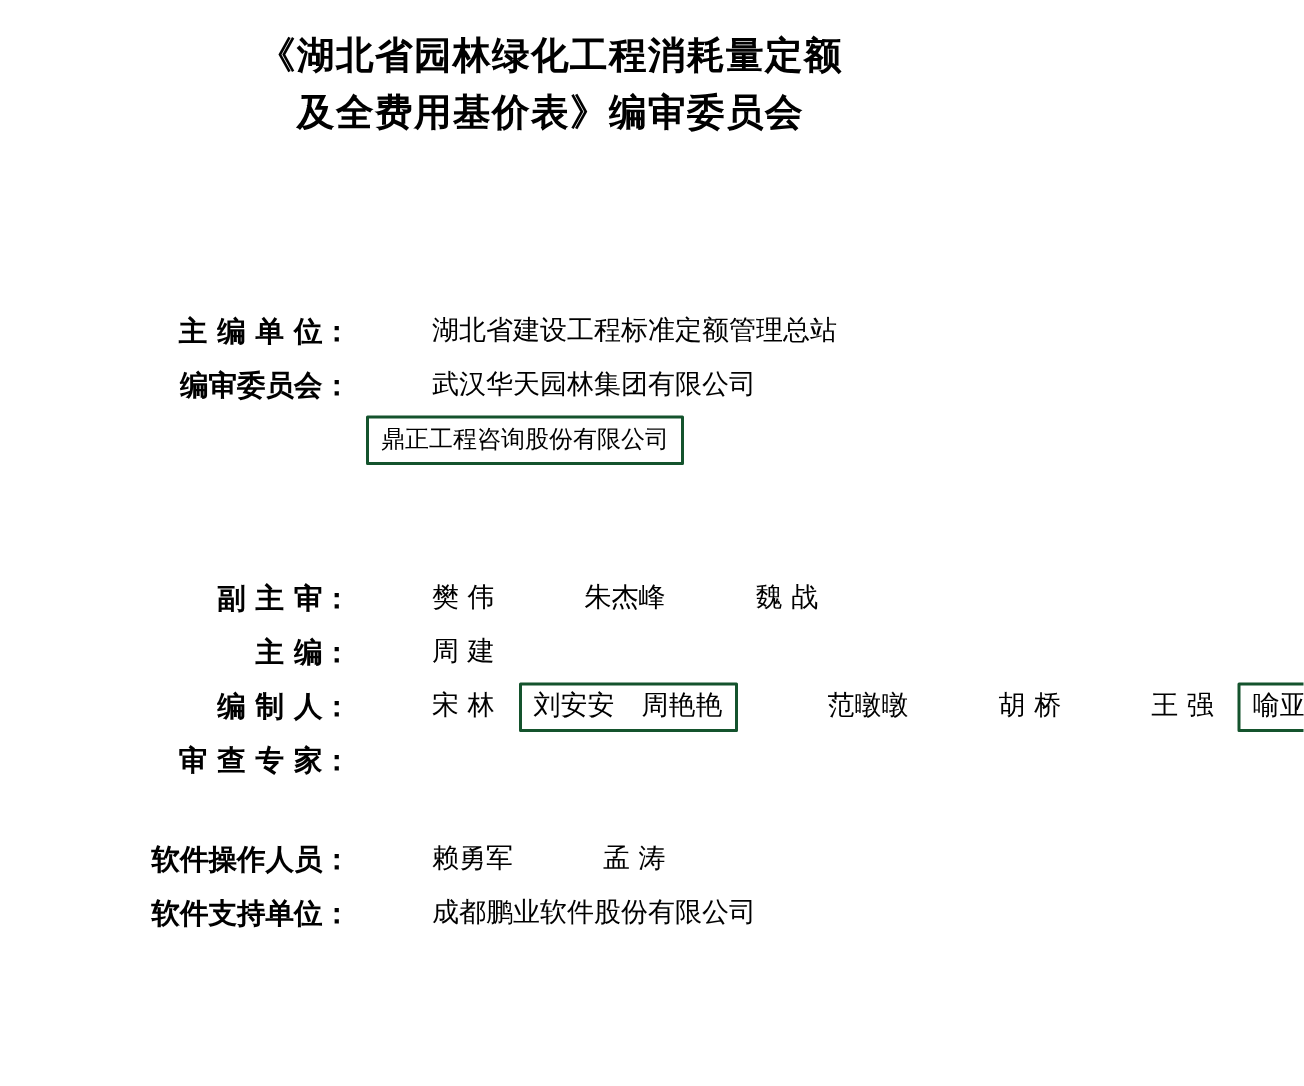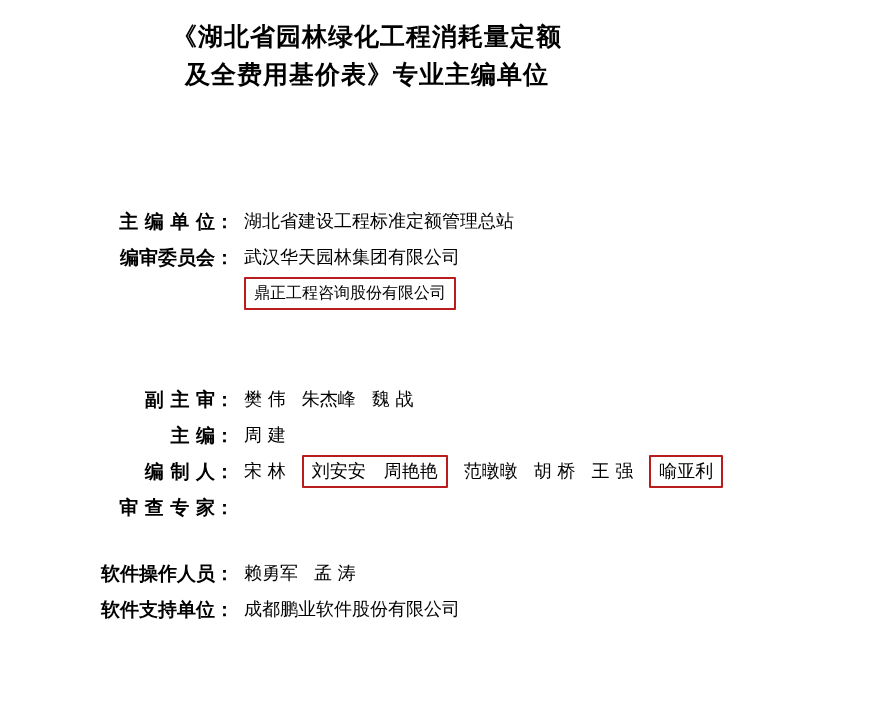--- a/index.html
+++ b/index.html
@@ -58,25 +58,26 @@
     font-size: 18px;
     line-height: 34px;
     padding-left: 10px;
     white-space: nowrap;
     display: flex;
     align-items: center;
     flex-wrap: nowrap;
   }
   .value .seg {
     display: inline-block;
+    margin-left: 44px;
   }
   .gap-s { width: 16px; display: inline-block; }
   
   .boxed {
-    border: 2px solid #b91c1c;
+    border: 2px solid #14532d;
     padding: 1px 8px 2px 8px;
     line-height: 26px;
     display: inline-block;
     border-radius: 1px;
   }
   .spacer-lg { height: 54px; }
   .spacer-md { height: 30px; }
   .spacer-sm { height: 16px; }
   .indent-sub {
     padding-left: 180px;
@@ -88,21 +89,21 @@
     margin-bottom: 2px;
   }
 </style>
 </head>
 <body>
 
 <div class="page">
 
   <div class="title-block">
     <div class="title-line">《湖北省园林绿化工程消耗量定额</div>
-    <div class="title-line">及全费用基价表》专业主编单位</div>
+    <div class="title-line">及全费用基价表》编审委员会</div>
   </div>
 
   <div class="content">
 
     <div class="spacer-lg"></div>
 
     <div class="row">
       <div class="label">主 编 单 位：</div>
       <div class="value">
         <span class="seg">湖北省建设工程标准定额管理总站</span>

